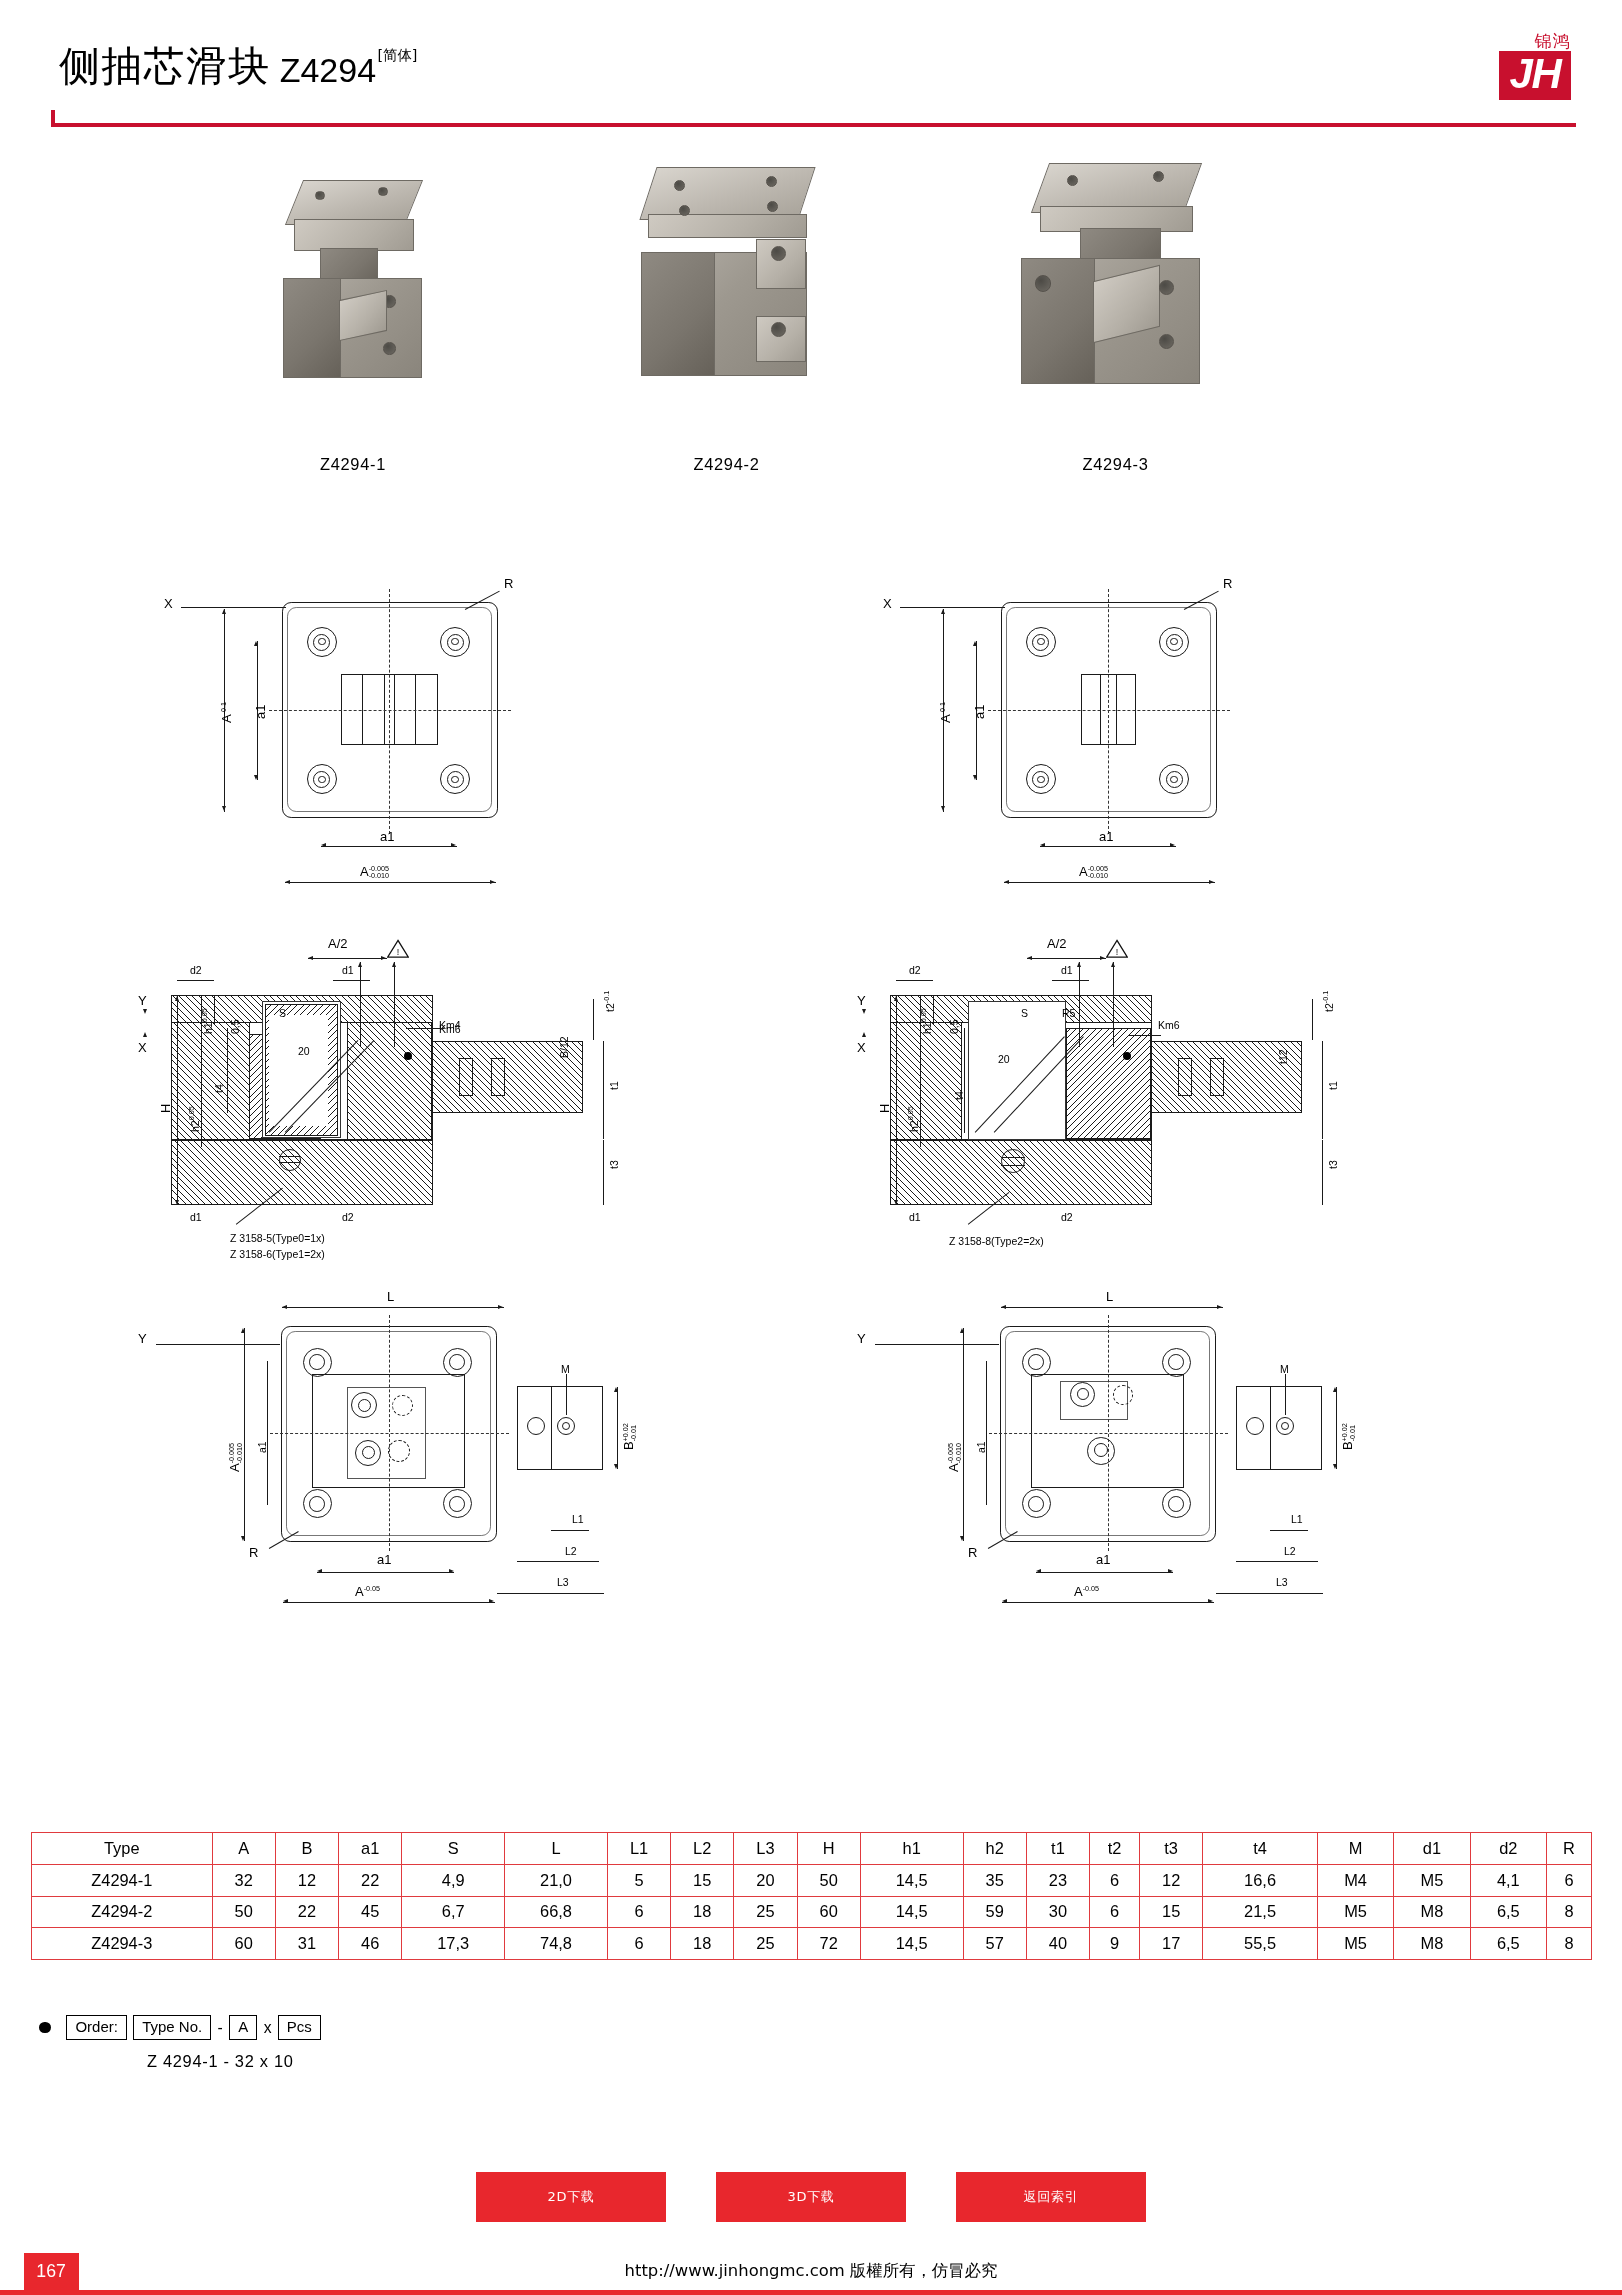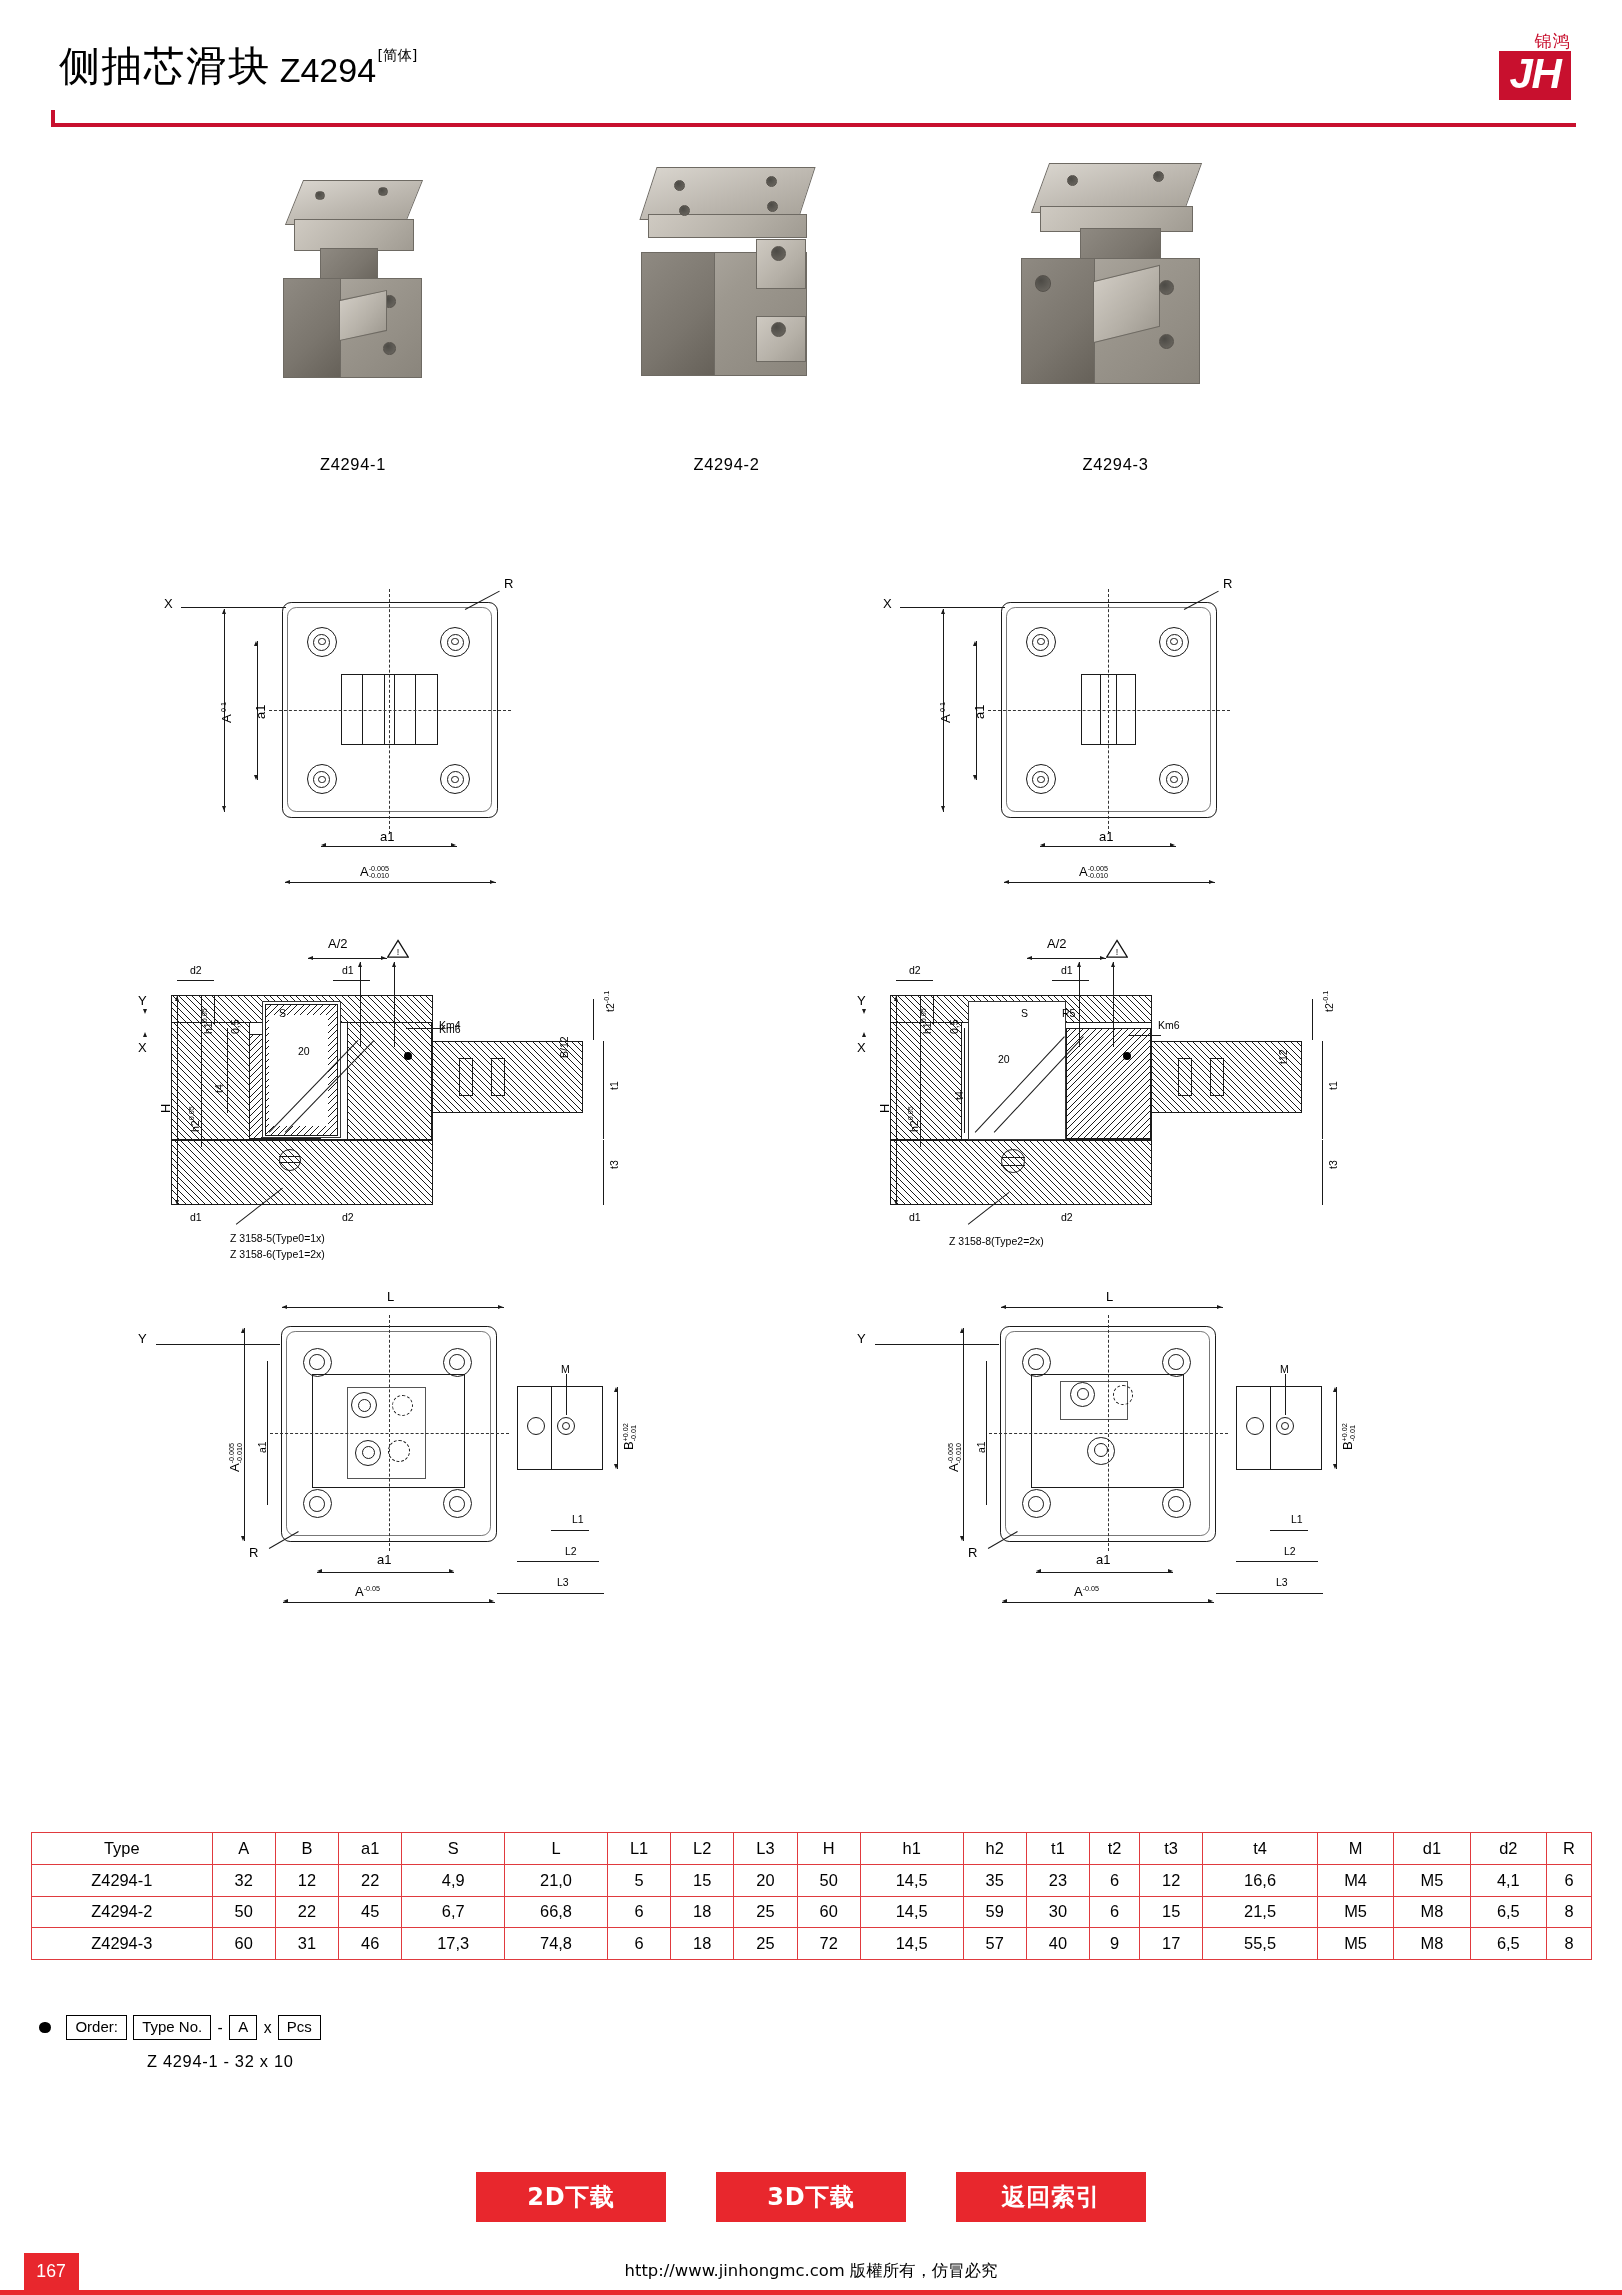--- a/index.html
+++ b/index.html
@@ -309,28 +309,27 @@
     width: 1622px;
     display: flex;
     justify-content: center;
     gap: 50px;
   }
   .btn {
     width: 190px;
     height: 50px;
     background: #e8272d;
     color: #fff;
-    font-size: 24px;
+    font-size: 13px;
     display: flex;
     align-items: center;
     justify-content: center;
     font-family: "DejaVu Sans", sans-serif;
     letter-spacing: 0.7px;
     cursor: pointer;
-    font-weight: bold;
   }
 
   
   .footer {
     position: absolute;
     bottom: 0;
     left: 0;
     width: 1622px;
     height: 60px;
   }

